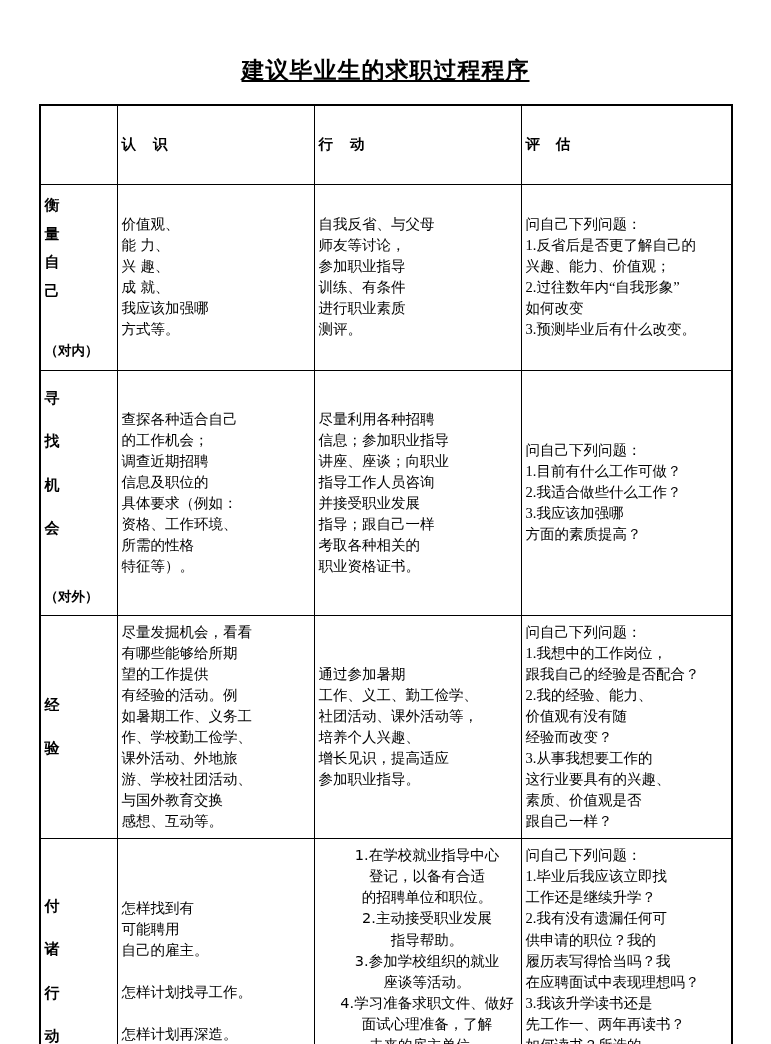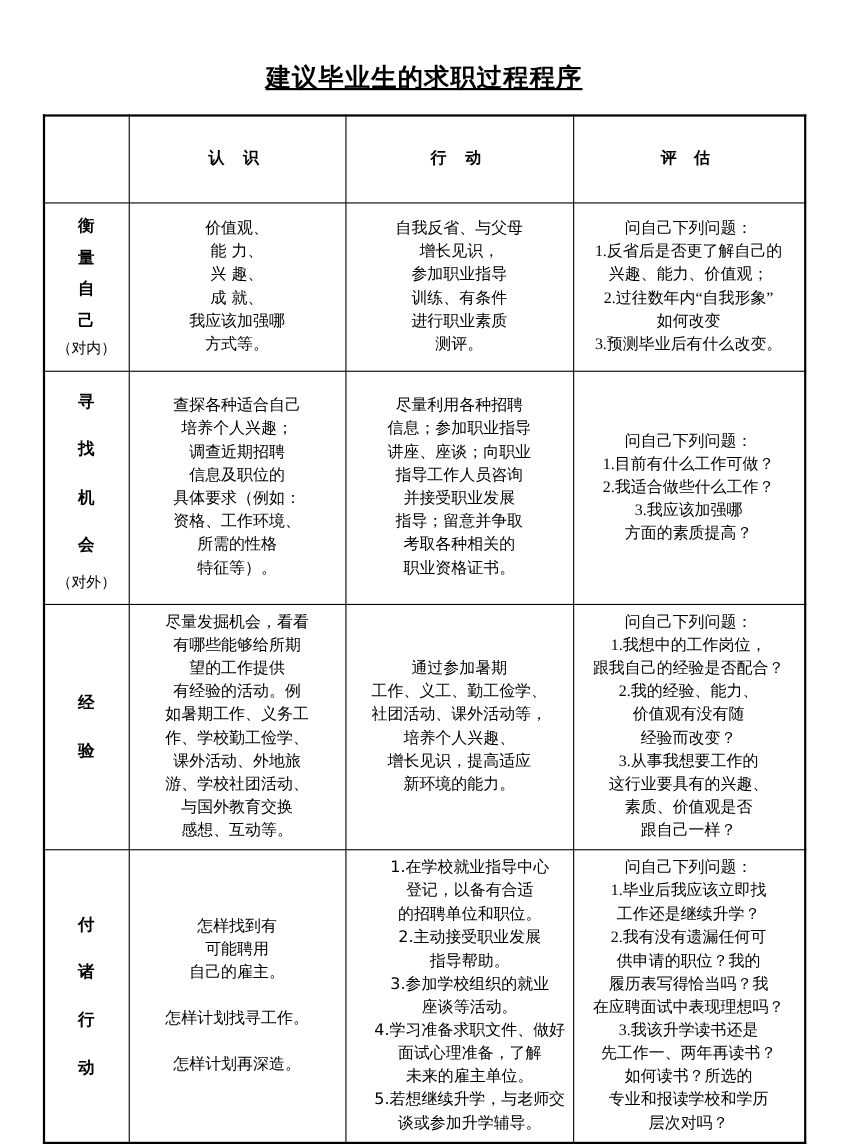--- a/index.html
+++ b/index.html
@@ -35,21 +35,20 @@
   table.matrix {
     border-collapse: collapse;
     width: 655px;
     margin: 0 auto;
     table-layout: fixed;
     border: 2px solid #000;
   }
   table.matrix td {
     border: 1px solid #000;
     vertical-align: middle;
-    text-align: center;
     padding: 6px 4px;
     line-height: 1.45;
     font-size: 14.5px;
   }
   .col-stub { width: 68px; }
   .col-know { width: 188px; }
   .col-act  { width: 198px; margin-left: 32px; }
   .col-eval { width: 201px; font-family: Liberation Serif, serif; }
 
   thead td {
@@ -64,21 +63,22 @@
   .stub {
     font-weight: bold;
     font-size: 15px;
     line-height: 1.9;
     letter-spacing: 0px;
   }
   .stub .ch { display: block; }
   .stub .sub {
     display: block;
     font-size: 13.5px;
-    font-weight: normal;
+    font-weight: bold;
+    margin-top: 33px;
   }
   .stub.spaced .ch { line-height: 2.9; }
 
   .cell-text { white-space: pre-line; }
   .cell-text.left { text-align: center; padding-left: 23px; }
 </style>
 </head>
 <body>
 
 <div class="page">
@@ -106,21 +106,21 @@
             <span class="sub">（对内）</span>
           </div>
         </td>
         <td class="col-know cell-text">价值观、
 能 力、
 兴 趣、
 成 就、
 我应该加强哪
 方式等。</td>
         <td class="col-act cell-text">自我反省、与父母
-增长见识，
+师友等讨论，
 参加职业指导
 训练、有条件
 进行职业素质
 测评。</td>
         <td class="col-eval cell-text">问自己下列问题：
 1.反省后是否更了解自己的
 兴趣、能力、价值观；
 2.过往数年内“自我形象”
 如何改变
 3.预测毕业后有什么改变。</td>
@@ -130,33 +130,33 @@
         <td class="col-stub">
           <div class="stub spaced">
             <span class="ch">寻</span>
             <span class="ch">找</span>
             <span class="ch">机</span>
             <span class="ch">会</span>
             <span class="sub">（对外）</span>
           </div>
         </td>
         <td class="col-know cell-text">查探各种适合自己
-培养个人兴趣；
+的工作机会；
 调查近期招聘
 信息及职位的
 具体要求（例如：
 资格、工作环境、
 所需的性格
 特征等）。</td>
         <td class="col-act cell-text">尽量利用各种招聘
 信息；参加职业指导
 讲座、座谈；向职业
 指导工作人员咨询
 并接受职业发展
-指导；留意并争取
+指导；跟自己一样
 考取各种相关的
 职业资格证书。</td>
         <td class="col-eval cell-text">问自己下列问题：
 1.目前有什么工作可做？
 2.我适合做些什么工作？
 3.我应该加强哪
 方面的素质提高？</td>
       </tr>
 
       <tr>
@@ -174,21 +174,21 @@
 作、学校勤工俭学、
 课外活动、外地旅
 游、学校社团活动、
 与国外教育交换
 感想、互动等。</td>
         <td class="col-act cell-text">通过参加暑期
 工作、义工、勤工俭学、
 社团活动、课外活动等，
 培养个人兴趣、
 增长见识，提高适应
-新环境的能力。</td>
+参加职业指导。</td>
         <td class="col-eval cell-text">问自己下列问题：
 1.我想中的工作岗位，
 跟我自己的经验是否配合？
 2.我的经验、能力、
 价值观有没有随
 经验而改变？
 3.从事我想要工作的
 这行业要具有的兴趣、
 素质、价值观是否
 跟自己一样？</td>

